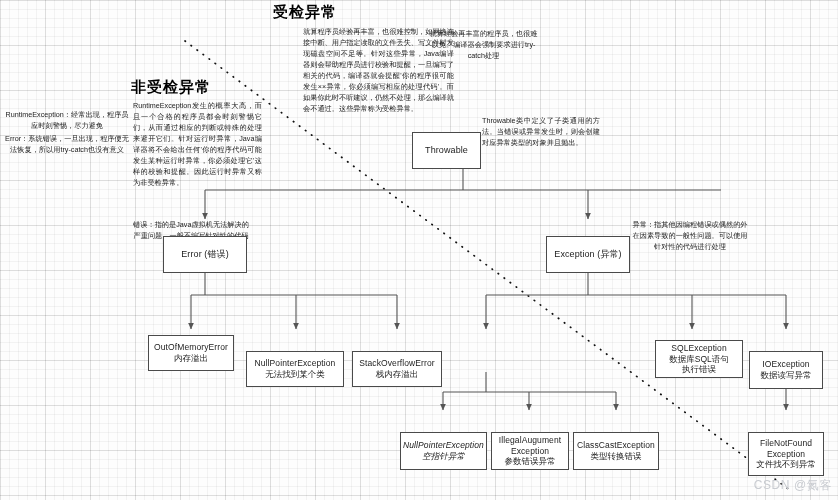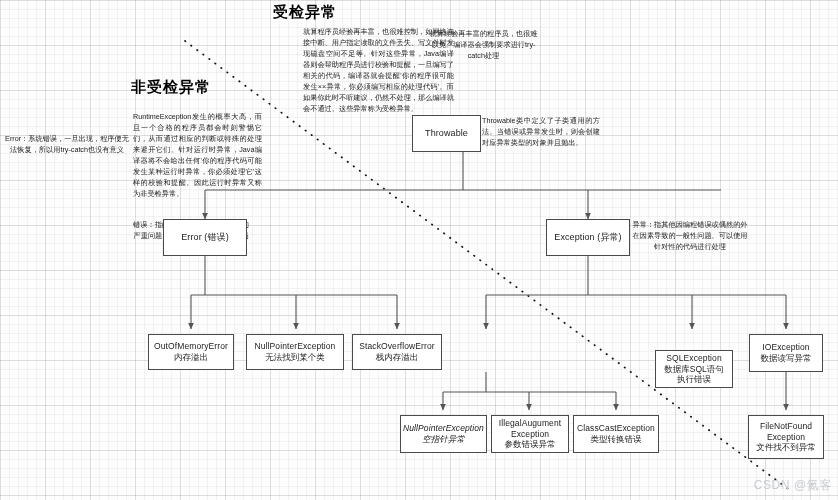--- a/index.html
+++ b/index.html
@@ -28,20 +28,21 @@
     box-sizing:border-box;
     border:1px solid #4a4a4a;
     background:#ffffff;
     display:flex;
     flex-direction:column;
     align-items:center;
     justify-content:center;
     text-align:center;
     color:#1c1c1c;
     line-height:1.25;
+    margin-top:17px;
   }
   .node .en{font-size:8.5px;letter-spacing:.1px;}
   .node .cn{font-size:8.5px;}
   .node.big .en{font-size:9px;}
 
   .note{
     position:absolute;
     color:#1a1a1a;
     font-size:7.2px;
     line-height:1.52;
@@ -104,23 +105,24 @@
     <path d="M443,392 L443,410" stroke="#555" stroke-width="1.1" fill="none" marker-end="url(#arr)"></path>
     <path d="M529,392 L529,410" stroke="#555" stroke-width="1.1" fill="none" marker-end="url(#arr)"></path>
     <path d="M616,392 L616,410" stroke="#555" stroke-width="1.1" fill="none" marker-end="url(#arr)"></path>
 
     <path d="M786,372 L786,410" stroke="#555" stroke-width="1.1" fill="none" marker-end="url(#arr)"></path>
   </svg>
 
   <div class="heading" style="left:273px;top:3px;">受检异常</div>
   <div class="heading" style="left:131px;top:78px;">非受检异常</div>
 
+  <div class="note center" style="left:4px;top:110px;width:126px;">RuntimeException：经常出现，程序员应时刻警惕，尽力避免</div>
   <div class="note center" style="left:4px;top:134px;width:126px;">Error：系统错误，一旦出现，程序便无法恢复，所以用try-catch也没有意义</div>
 
-  <div class="note" style="left:133px;top:112px;width:129px;">RuntimeException发生的概率大高，而且一个合格的程序员都会时刻警惕它们，从而通过相应的判断或特殊的处理来避开它们。针对运行时异常，Java编译器将不会给出任何'你的程序代码可能发生某种运行时异常，你必须处理它'这样的校验和提醒。因此运行时异常又称为非受检异常。</div>
+  <div class="note" style="left:133px;top:101px;width:129px;">RuntimeException发生的概率大高，而且一个合格的程序员都会时刻警惕它们，从而通过相应的判断或特殊的处理来避开它们。针对运行时异常，Java编译器将不会给出任何'你的程序代码可能发生某种运行时异常，你必须处理它'这样的校验和提醒。因此运行时异常又称为非受检异常。</div>
 
   <div class="note" style="left:271px;top:27px;width:151px;margin-left:32px;">就算程序员经验再丰富，也很难控制，如网络连接中断、用户指定读取的文件丢失、写文件时发现磁盘空间不足等。针对这些异常，Java编译器则会帮助程序员进行校验和提醒，一旦编写了相关的代码，编译器就会提醒'你的程序很可能发生××异常，你必须编写相应的处理代码'。而如果你此时不听建议，仍然不处理，那么编译就会不通过。这些异常称为受检异常。</div>
 
   <div class="note" style="left:482px;top:116px;width:118px;">Throwable类中定义了子类通用的方法。当错误或异常发生时，则会创建对应异常类型的对象并且抛出。</div>
 
   <div class="note center" style="left:427px;top:29px;width:113px;">就算经验再丰富的程序员，也很难以免。编译器会强制要求进行try-catch处理</div>
 
   <div class="note center" style="left:133px;top:220px;width:116px;">错误：指的是Java虚拟机无法解决的严重问题。一般不编写针对性的代码进行处理</div>
 
   <div class="note center" style="left:632px;top:220px;width:116px;">异常：指其他因编程错误或偶然的外在因素导致的一般性问题。可以使用针对性的代码进行处理</div>
@@ -130,37 +132,37 @@
   </div>
 
   <div class="node big" style="left:163px;top:219px;width:84px;height:37px;">
     <span class="en">Error (错误)</span>
   </div>
 
   <div class="node big" style="left:546px;top:219px;width:84px;height:37px;">
     <span class="en">Exception (异常)</span>
   </div>
 
-  <div class="node" style="left:148px;top:334px;width:86px;height:36px;">
+  <div class="node" style="left:148px;top:318px;width:86px;height:36px;">
     <span class="en">OutOfMemoryError</span>
     <span class="cn">内存溢出</span>
   </div>
 
   <div class="node" style="left:246px;top:334px;width:98px;height:36px;">
     <span class="en">NullPointerException</span>
     <span class="cn">无法找到某个类</span>
   </div>
 
   <div class="node" style="left:352px;top:334px;width:90px;height:36px;">
     <span class="en">StackOverflowError</span>
     <span class="cn">栈内存溢出</span>
   </div>
 
 
-  <div class="node" style="left:655px;top:350px;width:78px;height:38px;">
+  <div class="node" style="left:655px;top:323px;width:88px;height:38px;">
     <span class="en">SQLException</span>
     <span class="cn multiline" style="white-space:pre-line;">数据库SQL语句
 执行错误</span>
   </div>
 
   <div class="node" style="left:749px;top:334px;width:74px;height:38px;">
     <span class="en">IOException</span>
     <span class="cn">数据读写异常</span>
   </div>
 

